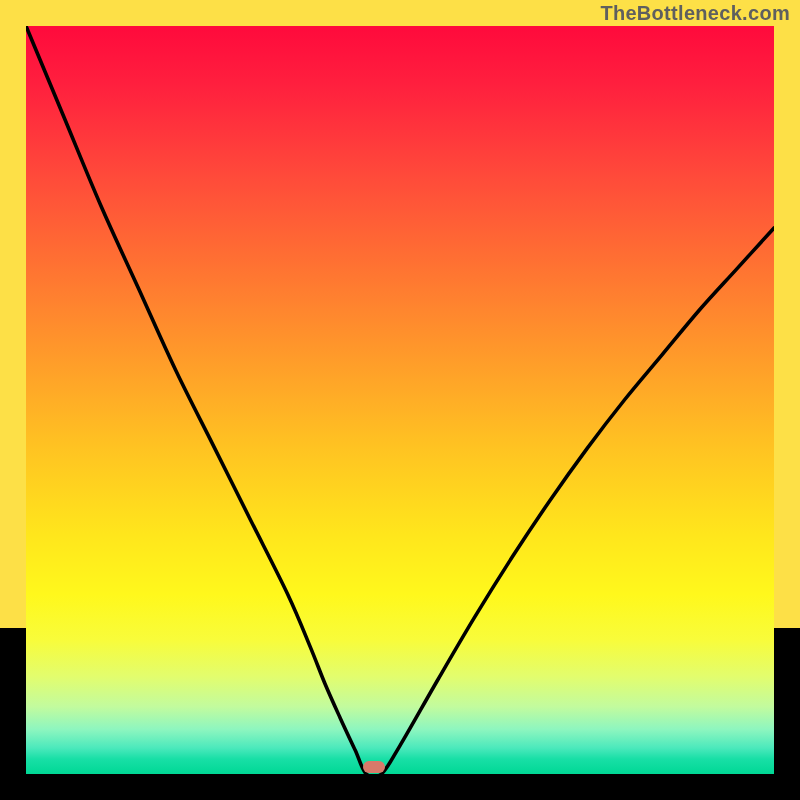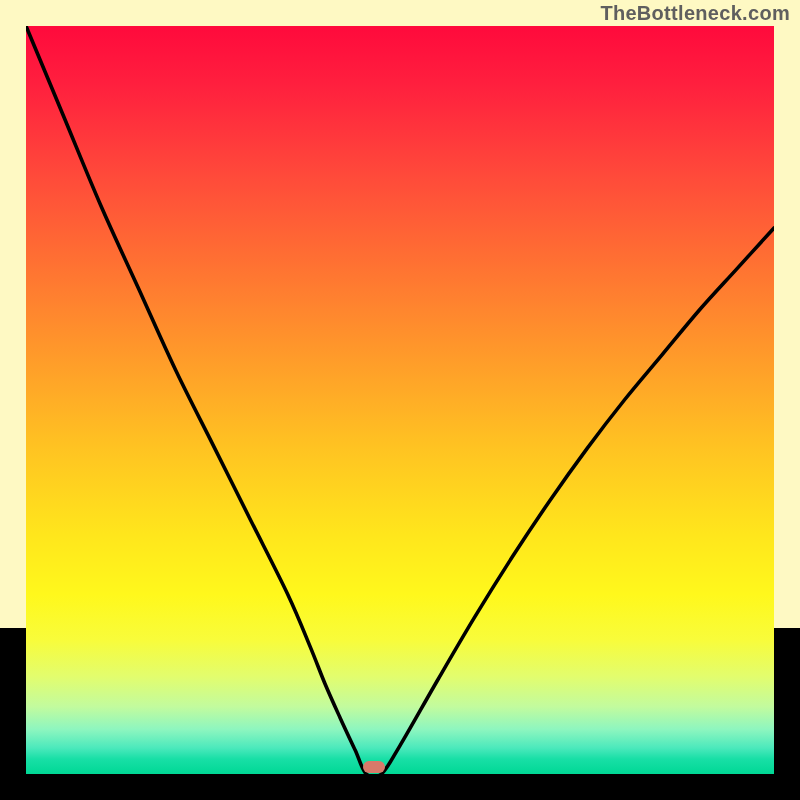--- a/index.html
+++ b/index.html
@@ -9,21 +9,21 @@
     height: 800px;
     background: #000;
     overflow: hidden;
   }
   .frame {
     position: absolute;
     left: 0;
     top: 0;
     width: 800px;
     height: 628px;
-    background: #fef9c3;
+    background: #fde047;
   }
   .plot-area {
     position: absolute;
     left: 26px;
     top: 26px;
     width: 748px;
     height: 748px;
     overflow: hidden;
   }
   .gradient-bg {

